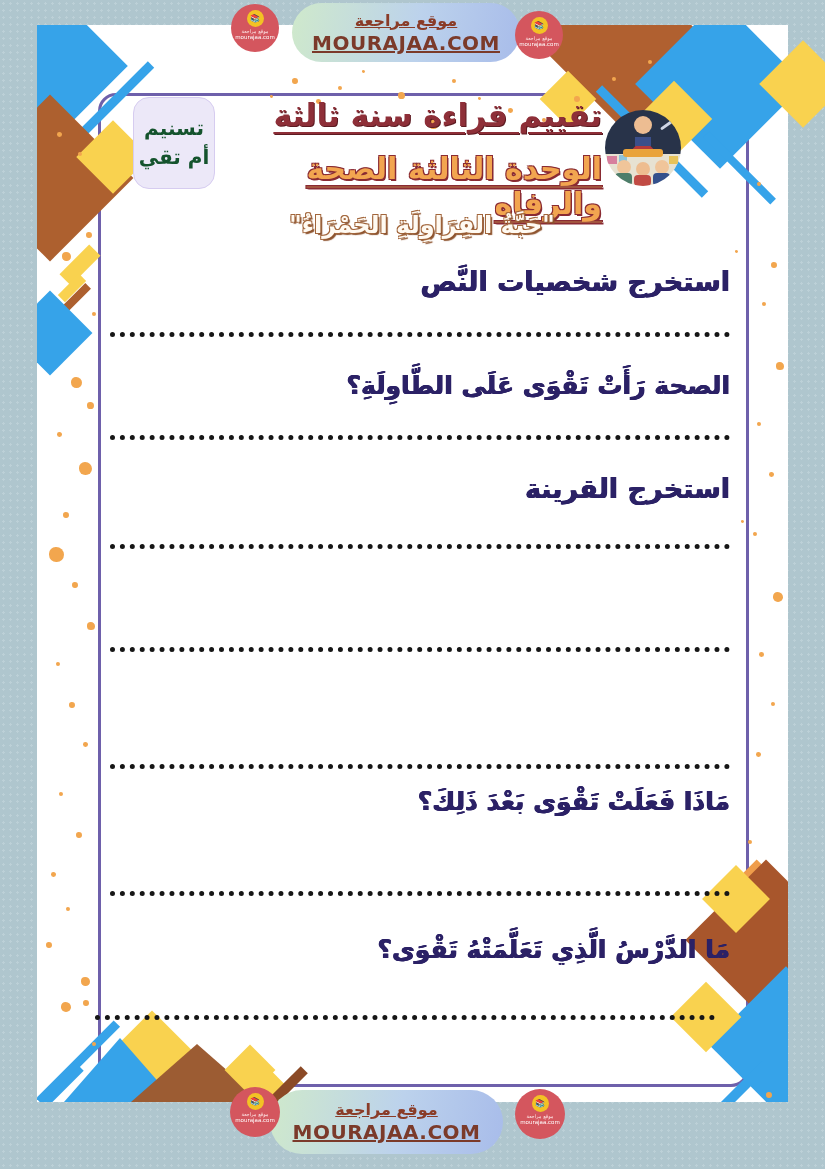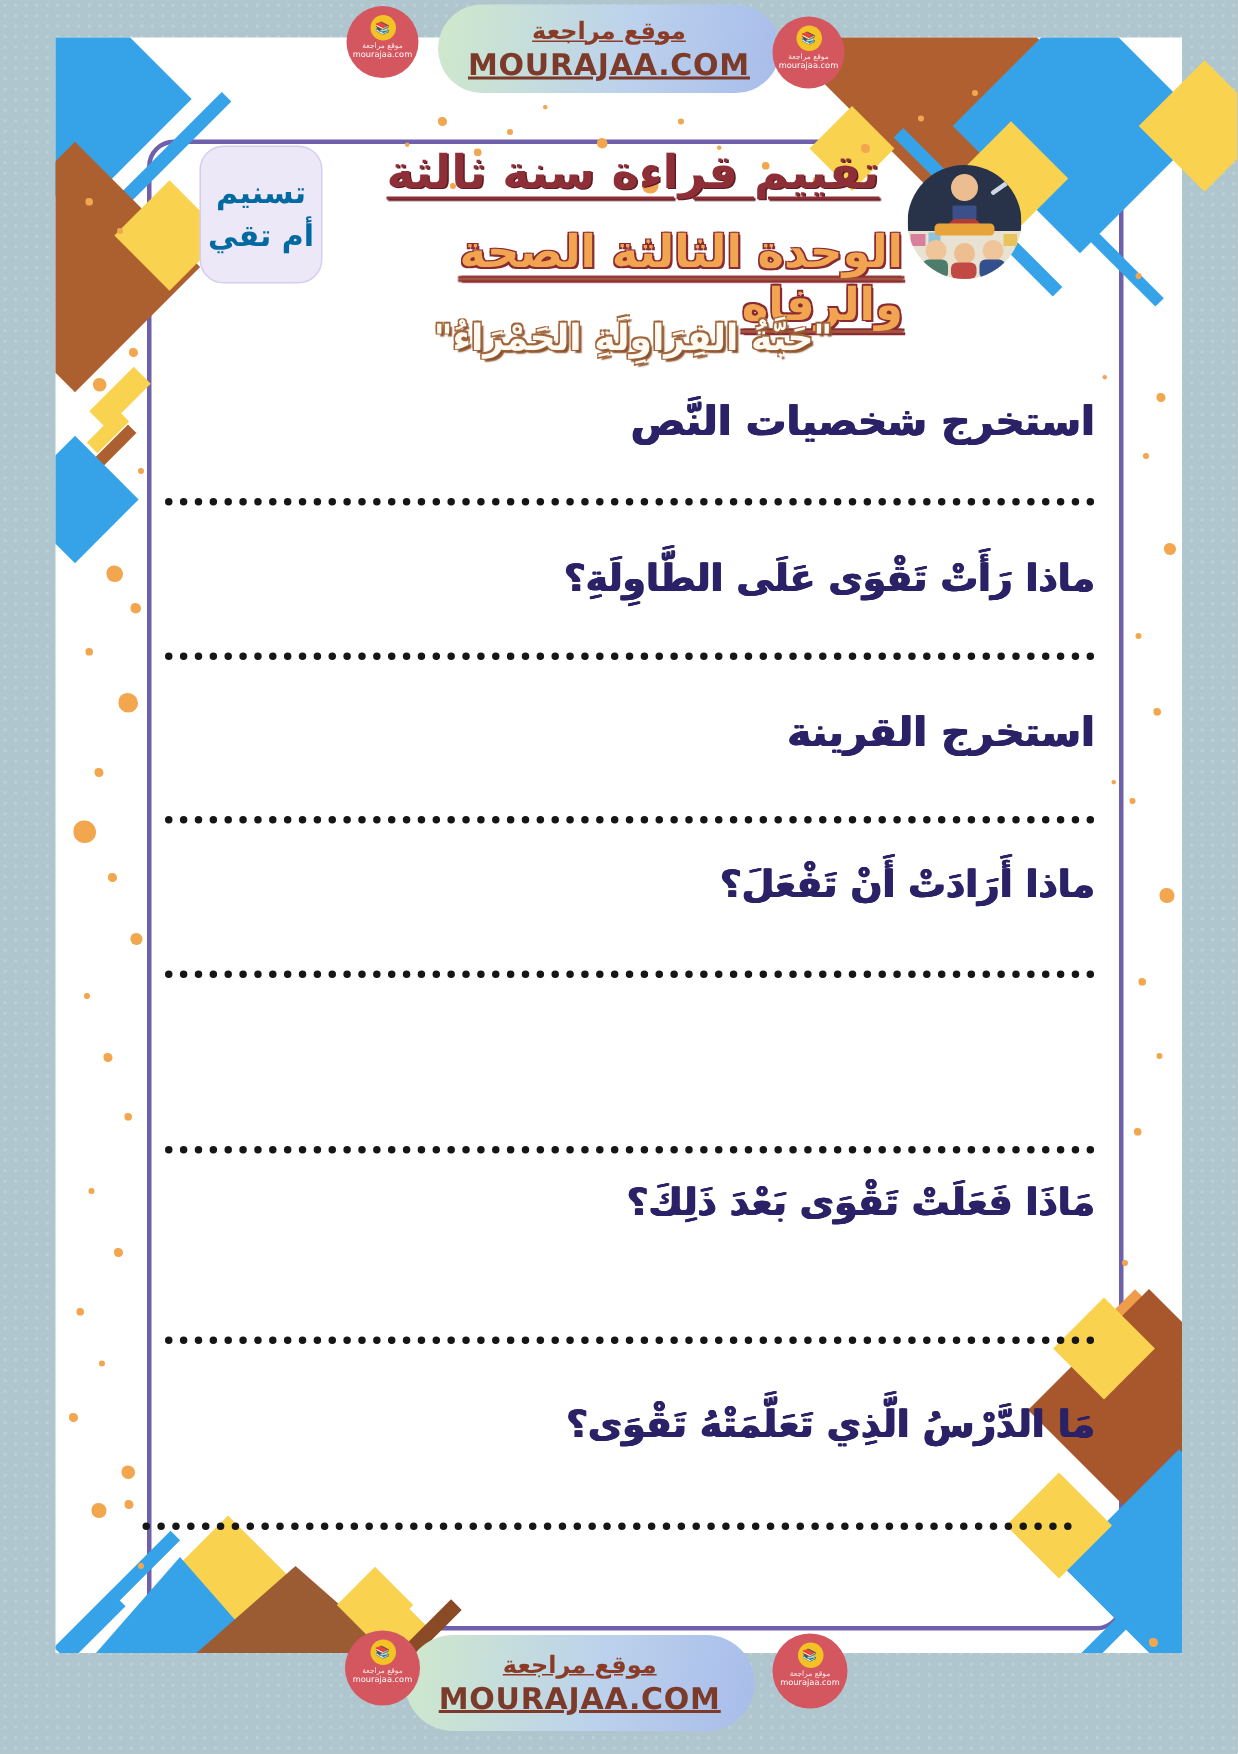--- a/index.html
+++ b/index.html
@@ -19,23 +19,23 @@
   .rot45{transform:rotate(45deg);}
   .rotm45{transform:rotate(-45deg);}
   .blue{background:#36a3e9;} .brown{background:#ad602f;} .yellow{background:#f9d24f;}
   .tri{width:0;height:0;background:none!important;}
   
   .dot{position:absolute;background:#f2a64e;border-radius:46% 54% 50% 50%;z-index:2;}
   
   .content{position:absolute;z-index:5;}
   .name-box{left:133px;top:97px;width:80px;height:90px;background:#ece8f8;border:1px solid #d6ccf0;border-radius:16px;
     display:flex;flex-direction:column;align-items:center;justify-content:center;z-index:6;}
-  .name-box span{color:#0369a1;font-size:20px;font-weight:bold;line-height:1.45;}
+  .name-box span{color:#14532d;font-size:20px;font-weight:bold;line-height:1.45;}
   .avatar{left:605px;top:110px;width:76px;height:76px;border-radius:50%;overflow:hidden;z-index:6;}
-  .page-title{left:242px;top:97px;width:360px;text-align:center;direction:rtl;
+  .page-title{left:242px;top:97px;width:360px;direction:rtl;
     color:#8e2f38;font-size:31px;font-weight:bold;text-shadow:1px 1px 0 #5e1b22;
     text-decoration:underline;text-decoration-thickness:2px;text-underline-offset:6px;}
   .unit-title{left:242px;top:151px;width:360px;text-align:right;direction:rtl;
     color:#f2a550;font-size:30px;font-weight:bold;
     text-shadow:-1px -1px 0 #8a2b33,1px -1px 0 #8a2b33,-1px 1px 0 #8a2b33,1.5px 1.5px 0 #8a2b33;
     text-decoration:underline;text-decoration-color:#a2543f;text-decoration-thickness:2px;text-underline-offset:7px;}
   .story-title{left:262px;top:211px;width:320px;text-align:center;direction:rtl;
     color:#fffaf2;font-size:24px;font-weight:bold;
     text-shadow:-1px -1px 0 #a2663c,1px -1px 0 #a2663c,-1px 1px 0 #a2663c,2px 2px 1px #8d532e;}
   
@@ -136,25 +136,24 @@
       <rect x="48" y="63" width="17" height="13" rx="4" fill="#33508c"></rect>
     </svg>
   </div>
 
   <div class="content page-title">تقييم قراءة سنة ثالثة</div>
   <div class="content unit-title">الوحدة الثالثة الصحة والرفاه</div>
   <div class="content story-title">"حَبَّةُ الفِرَاوِلَةِ الحَمْرَاءُ"</div>
 
   <div class="question q1">استخرج شخصيات النَّص</div>
   <div class="dotline l1"></div>
-  <div class="question q2">ماذا رَأَتْ تَقْوَى عَلَى الطَّاوِلَةِ؟</div>
+  <div class="question q2">الصحة رَأَتْ تَقْوَى عَلَى الطَّاوِلَةِ؟</div>
   <div class="dotline l2"></div>
   <div class="question q3">استخرج القرينة</div>
   <div class="dotline l3"></div>
-  <div class="question q4">ماذا أَرَادَتْ أَنْ تَفْعَلَ؟</div>
   <div class="dotline l4"></div>
   <div class="dotline l5"></div>
   <div class="question q6">مَاذَا فَعَلَتْ تَقْوَى بَعْدَ ذَلِكَ؟</div>
   <div class="dotline l6"></div>
   <div class="question q7">مَا الدَّرْسُ الَّذِي تَعَلَّمَتْهُ تَقْوَى؟</div>
   <div class="dotline l7"></div>
 
   <div class="pill pill-top">
     <span class="ar">موقع مراجعة</span>
     <span class="en">MOURAJAA.COM</span>

